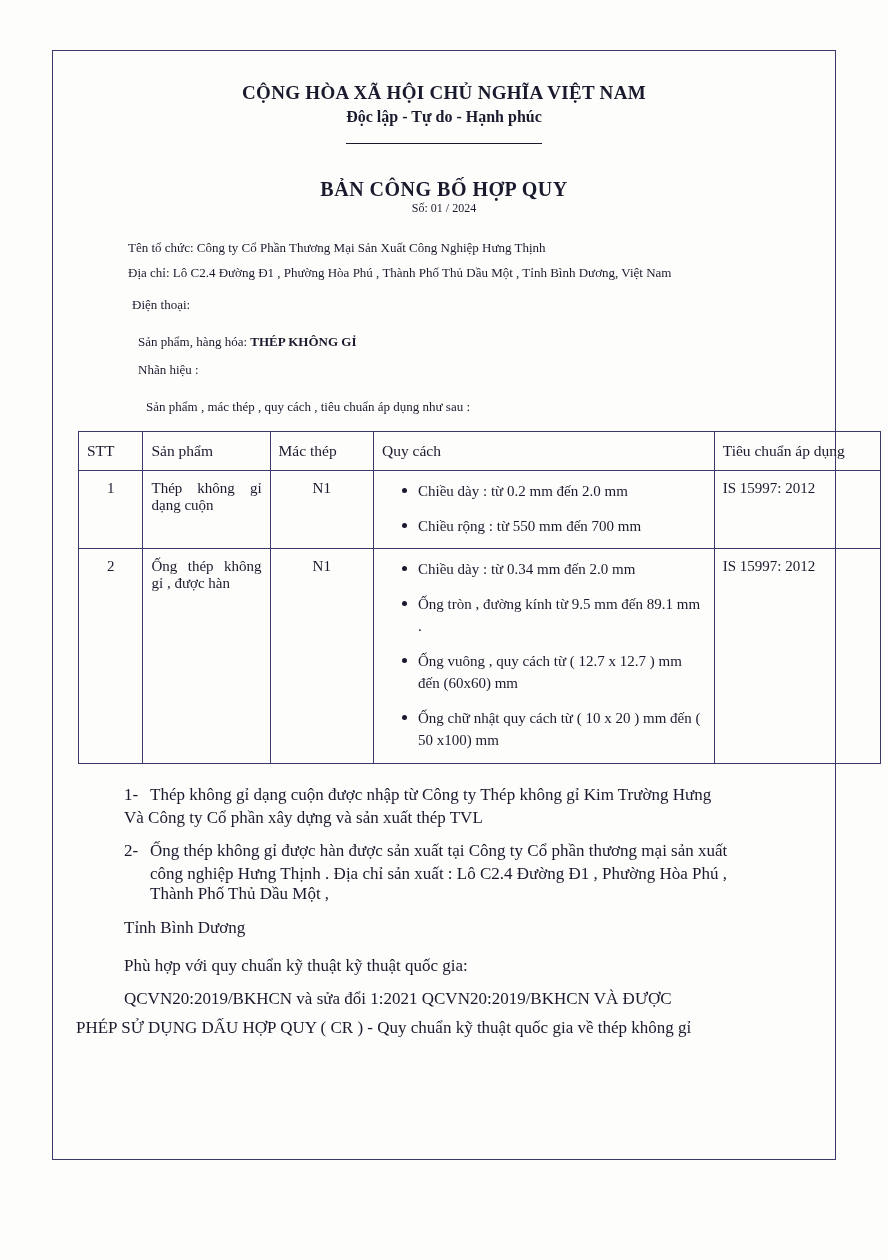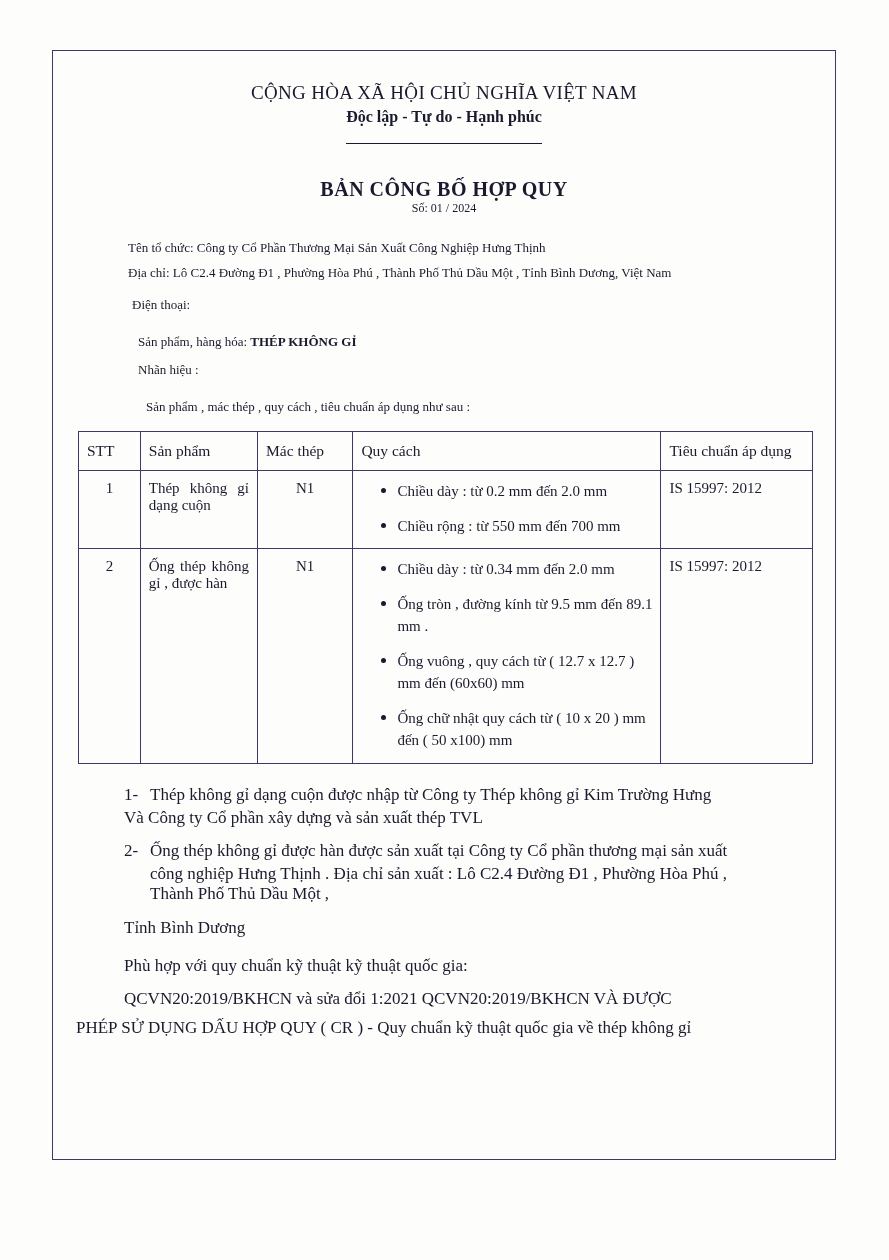--- a/index.html
+++ b/index.html
@@ -37,21 +37,21 @@
     top: 50px;
     width: 784px;
     height: 1110px;
     box-sizing: border-box;
     padding: 18px 24px 0 24px;
   }
   .center { text-align: center; }
 
   .national-title {
     font-size: 19px;
-    font-weight: normal;
+    font-weight: bold;
     letter-spacing: 0.3px;
     margin-top: 14px;
   }
   .national-sub {
     font-size: 16px;
     font-weight: bold;
     margin-top: 4px;
     display: inline-block;
     border-bottom: 1.3px solid #1a1a2e;
     padding-bottom: 17px;
@@ -76,21 +76,21 @@
   .p-phone { margin-left: 56px; margin-top: 12px; }
   .p-product { margin-left: 62px; margin-top: 16px; }
   .p-brand { margin-left: 62px; margin-top: 8px; }
   .p-intro { margin-left: 70px; margin-top: 16px; }
 
   .bold { font-weight: bold; }
 
   table.spec {
     margin-top: 14px;
     border-collapse: collapse;
-    width: 735px;
+    width: 803px;
     margin-left: 2px;
     font-size: 15px;
   }
   table.spec th, table.spec td {
     border: 1px solid #3a3a6a;
     vertical-align: top;
     padding: 9px 8px;
   }
   table.spec th {
     font-weight: normal;

